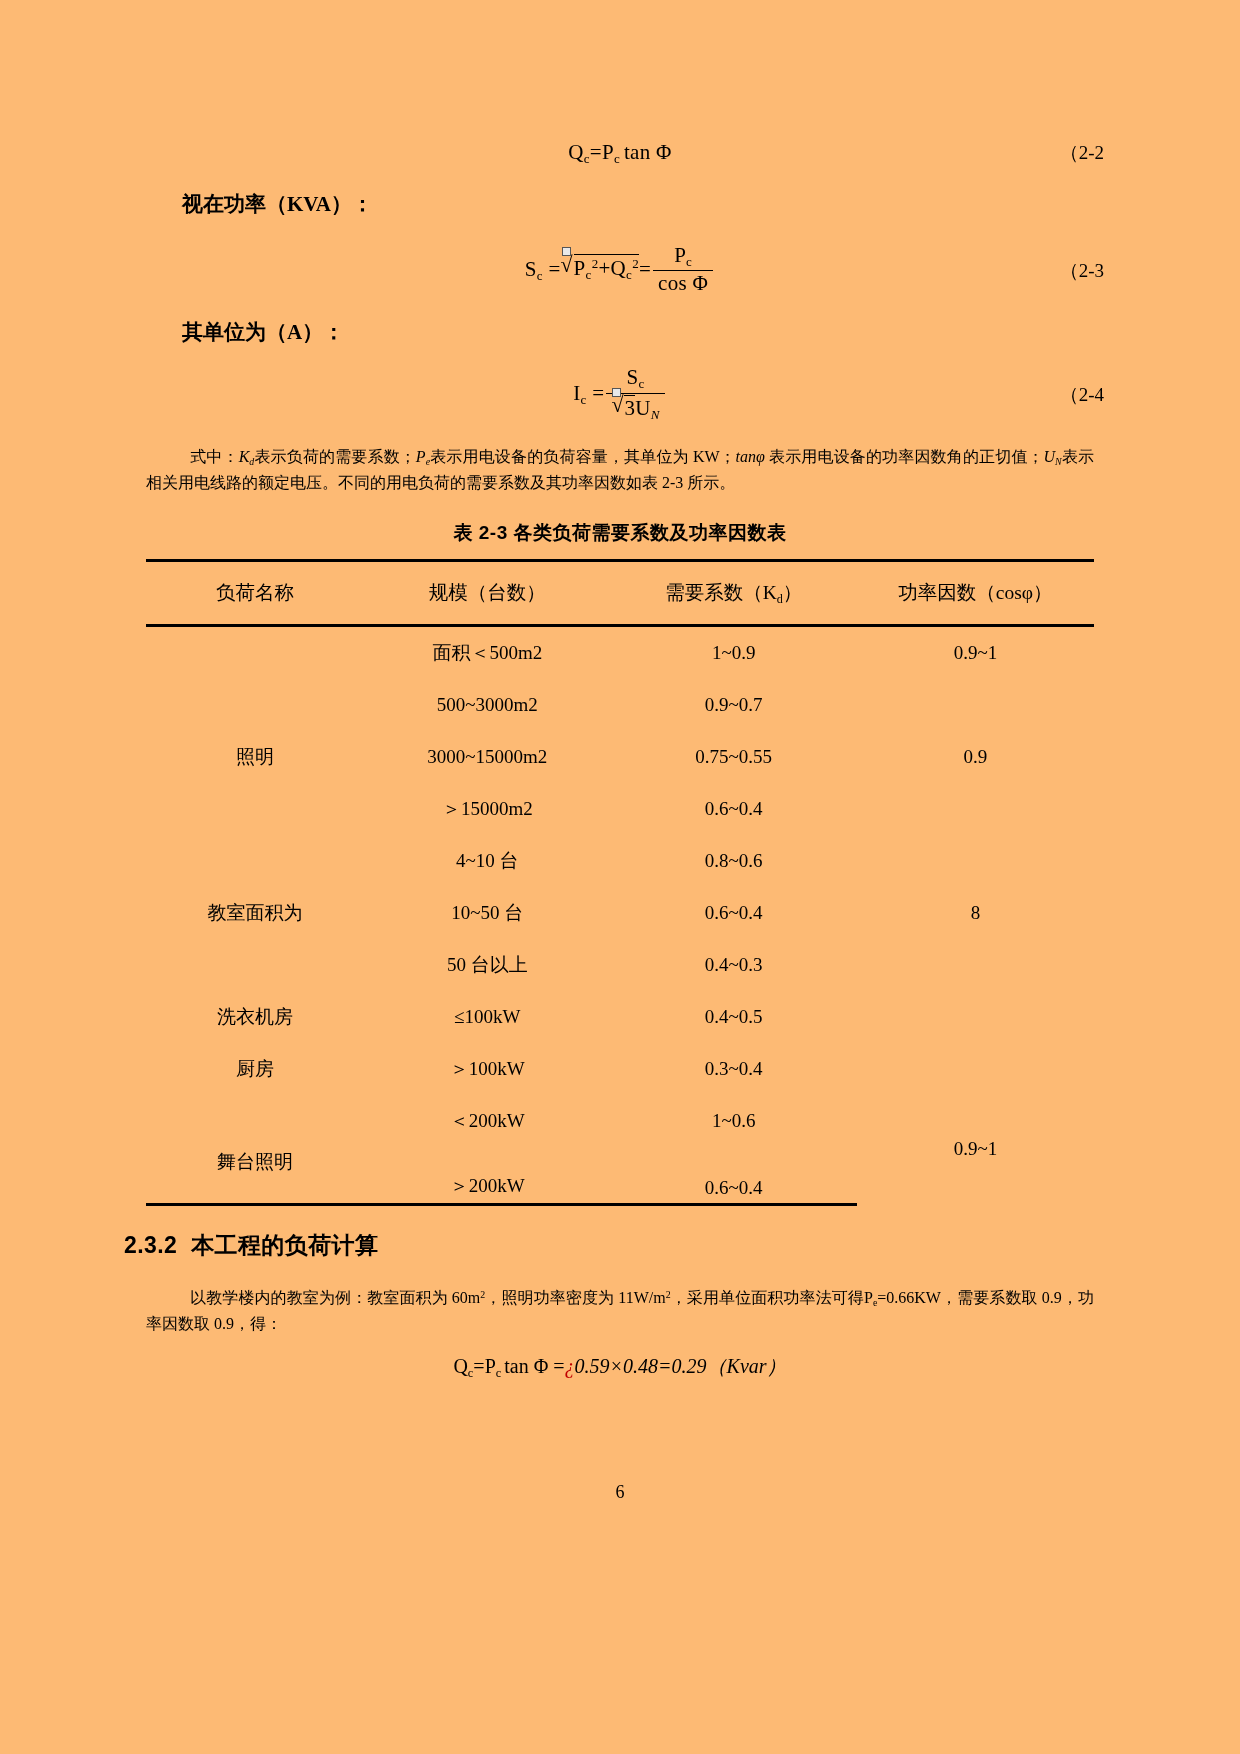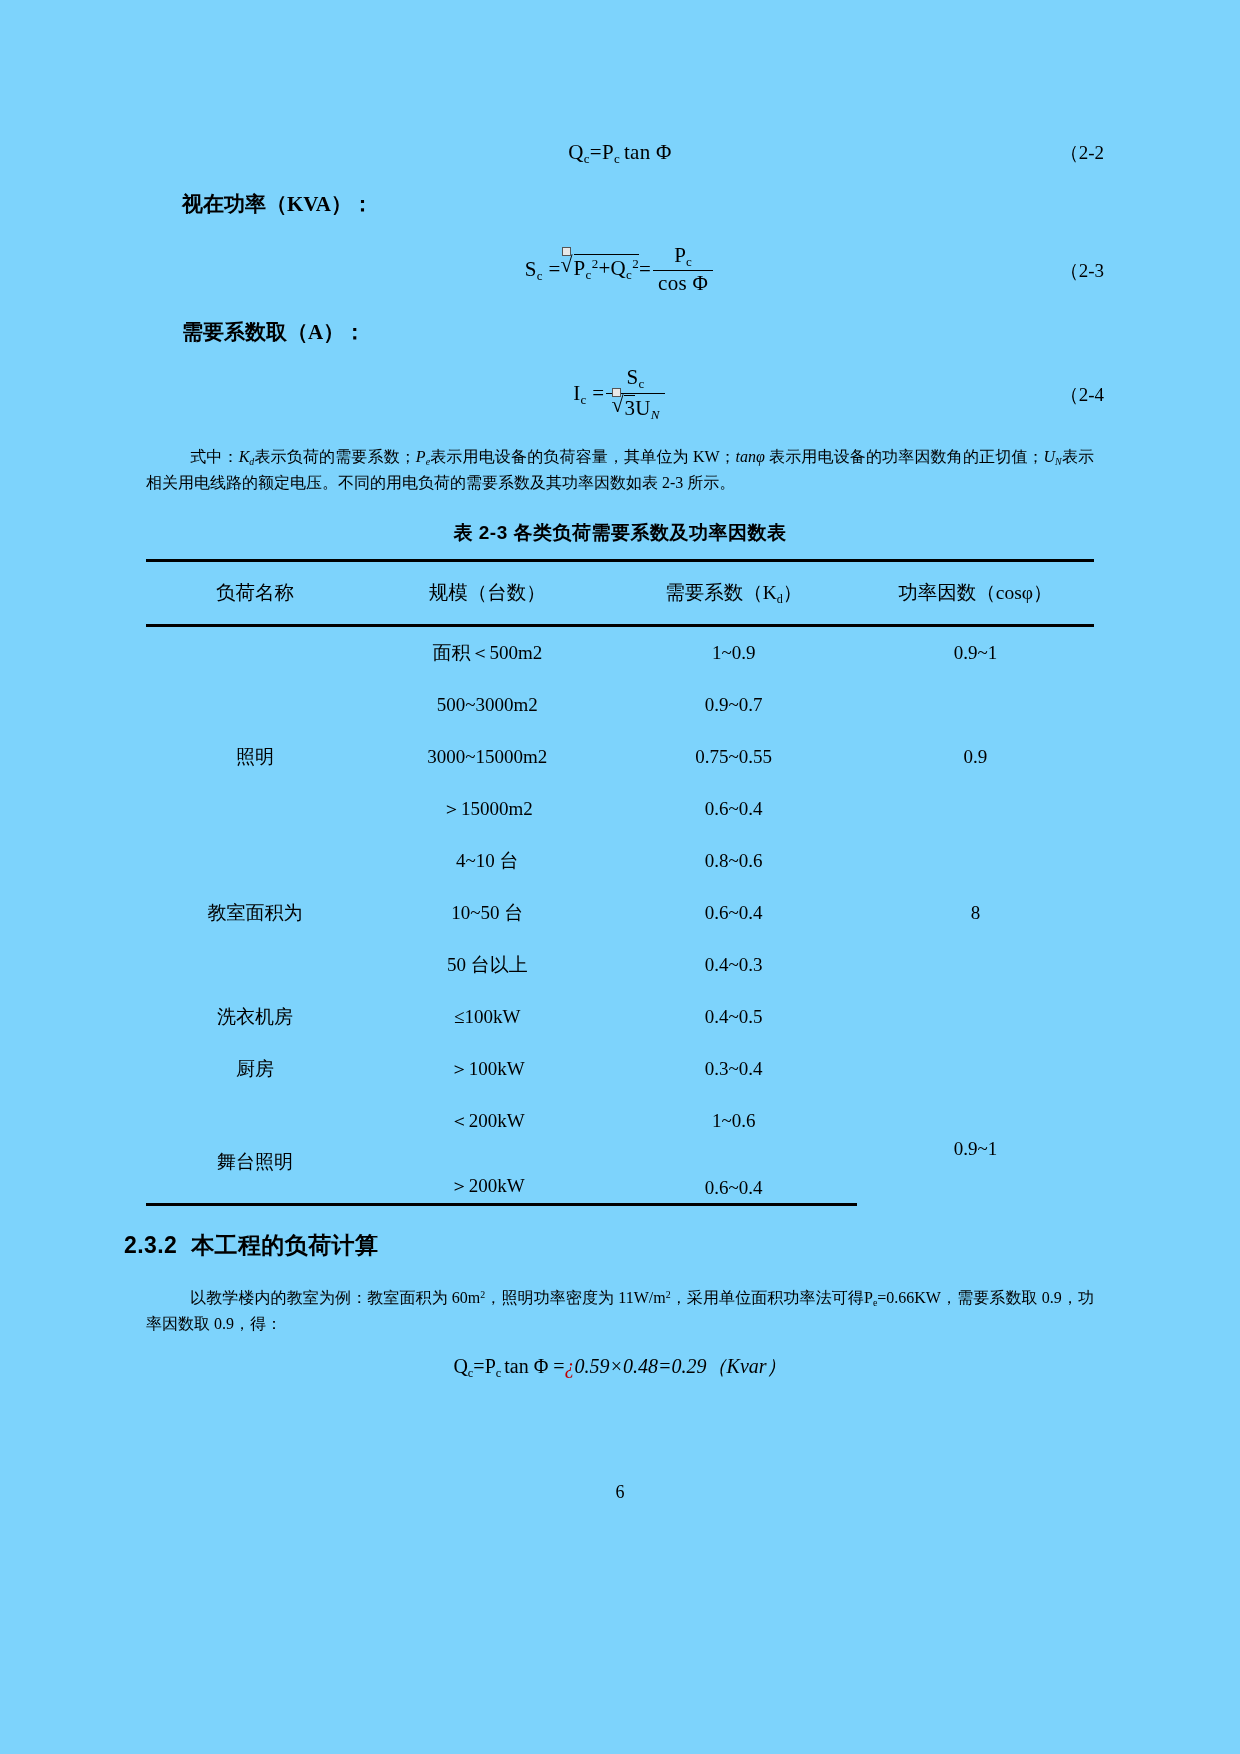--- a/index.html
+++ b/index.html
@@ -4,21 +4,21 @@
 <style>
   html, body {
     margin: 0;
     padding: 0;
     background: #ffffff;
   }
   .page {
     position: relative;
     width: 1240px;
     height: 1754px;
-    background: #7dd3fc;
+    background: #fdba74;
     margin: 0 auto;
     font-family: "Liberation Serif", "DejaVu Serif", serif;
     color: #000000;
     overflow: hidden;
   }
   .content {
     position: absolute;
     left: 146px;
     top: 0;
     width: 948px;
@@ -198,21 +198,21 @@
       <div class="eq-body">
         <span>S</span><sub class="s">c</sub>
         <span>=</span><span class="radic"><span class="idxbox"></span><span class="bar"><span>P</span><sub class="s">c</sub><sup class="s">2</sup><span>+</span><span>Q</span><sub class="s">c</sub><sup class="s">2</sup></span></span><span>=</span><span class="frac">
             <span class="num"><span>P</span><sub class="s">c</sub></span>
             <span class="den">cos Φ</span>
           </span>
       </div>
       <span class="eq-num">（2-3</span>
     </div>
 
-    <div class="label-line" style="margin-top:18px;">需要系数取（A）：</div>
+    <div class="label-line" style="margin-top:18px;">其单位为（A）：</div>
 
     <div class="eq-row" style="margin-top:18px; height:58px;">
       <div class="eq-body">
         <span>I</span><sub class="s">c</sub>
         <span>=</span><span class="frac">
             <span class="num"><span>S</span><sub class="s">c</sub></span>
             <span class="den"><span class="radic"><span class="idxbox"></span><span class="bar">3</span></span><span>U</span><sub class="s" style="font-style:italic;">N</sub></span>
           </span>
       </div>
       <span class="eq-num">（2-4</span>

